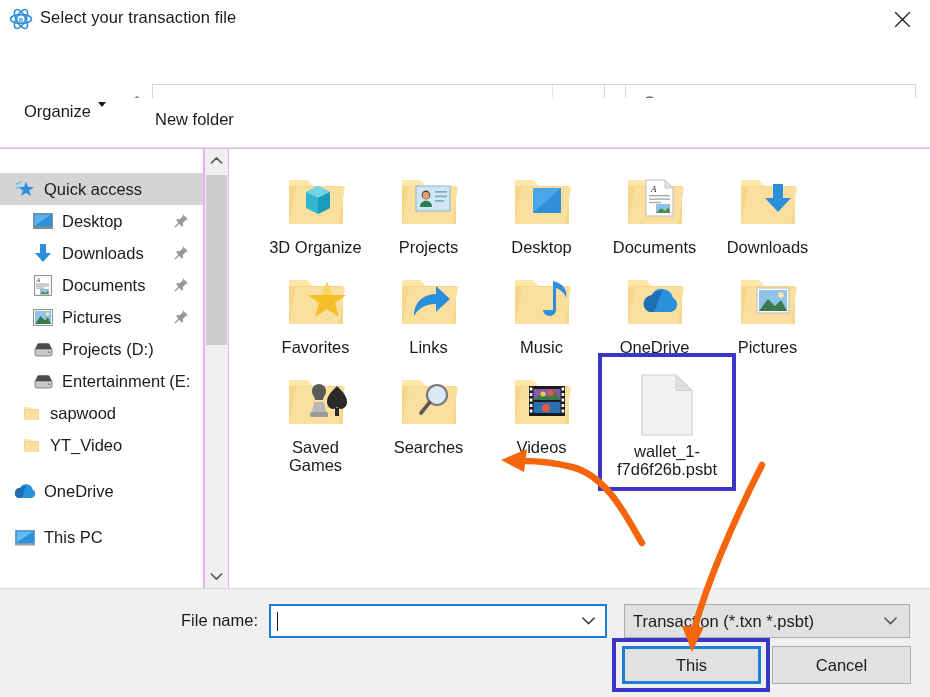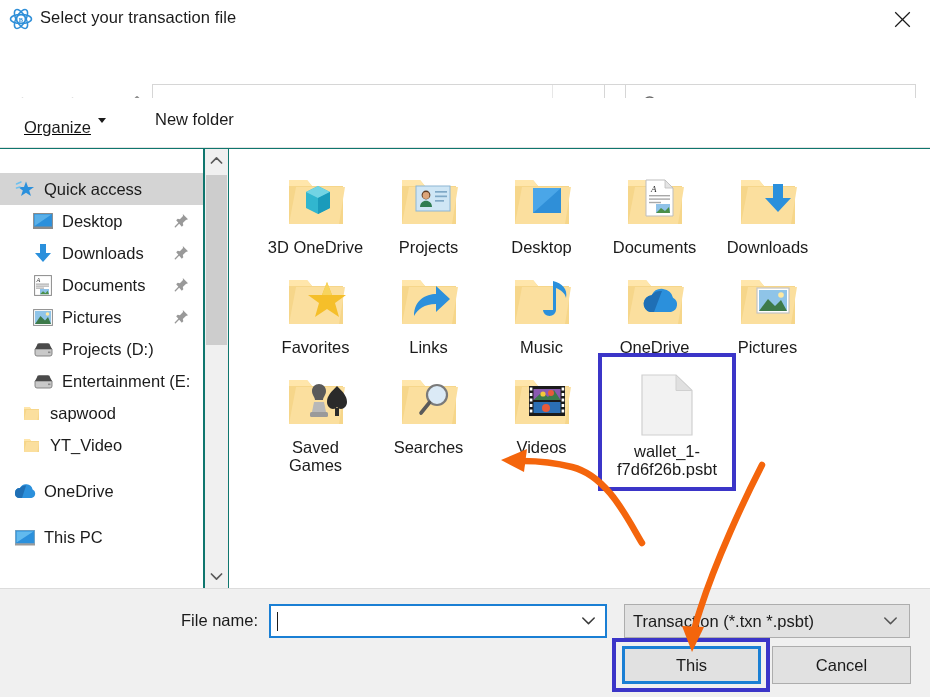--- a/index.html
+++ b/index.html
@@ -6,21 +6,21 @@
   html, body {
     margin: 0; padding: 0;
     width: 930px; height: 697px;
     overflow: hidden;
     font-family: "Liberation Sans", sans-serif;
     background: #ffffff;
   }
   #dialog {
     position: relative;
     width: 930px; height: 697px;
-    background: #0f766e;
+    background: #f0abfc;
   }
 
   
   #titlebar {
     position: absolute; left: 0; top: 0; width: 930px; height: 38px;
     background: #ffffff;
   }
   #app-icon {
     position: absolute; left: 9px; top: 7px; width: 24px; height: 24px;
   }
@@ -92,22 +92,22 @@
   #search-placeholder {
     font-size: 16.5px; color: #6f6f6f; white-space: nowrap;
   }
 
   
   #cmdbar {
     position: absolute; left: 0; top: 98px; width: 930px; height: 50px;
     background: #ffffff; border-bottom: 1px solid #e3e3e3;
   }
   #organize-btn {
-    position: absolute; left: 24px; top: 20px;
-    display: flex; align-items: flex-start; cursor: pointer; text-decoration: underline;
+    position: absolute; left: 24px; top: 4px;
+    display: flex; align-items: flex-start; cursor: pointer;
   }
   #organize-label { font-size: 16.5px; color: #1b1b1b; }
   #organize-caret {
     margin-left: 7px; width: 0; height: 0;
     border-left: 4px solid transparent; border-right: 4px solid transparent;
     border-top: 5px solid #1b1b1b;
   }
   #newfolder-btn {
     position: absolute; left: 155px; top: 12px;
     font-size: 16.5px; color: #1b1b1b; cursor: pointer;
@@ -544,21 +544,21 @@
               <path d="M4 6 h18 l5 6 h31 v38 H4 Z" fill="#f6d68a"></path>
               <path d="M4 6 h18 l5 6 H4 Z" fill="#ffe6ab"></path>
               <path d="M11 13 h49 l-6 37 H4 Z" fill="#fbdf9e"></path>
               <g transform="translate(20,10)">
                 <path d="M13 2 L25 8 L25 24 L13 30 L1 24 L1 8 Z" fill="#31b6cf"></path>
                 <path d="M13 2 L25 8 L13 14 L1 8 Z" fill="#72d4e4"></path>
                 <path d="M13 14 L25 8 L25 24 L13 30 Z" fill="#1a9bbb"></path>
               </g>
             </svg>
           </div>
-          <div class="file-label">3D OneDrive</div>
+          <div class="file-label">3D Organize</div>
         </div>
         <div class="file-item">
           <div class="file-thumb">
             <svg width="62" height="54" viewBox="0 0 62 54">
               <path d="M4 6 h18 l5 6 h31 v38 H4 Z" fill="#f6d68a"></path>
               <path d="M4 6 h18 l5 6 H4 Z" fill="#ffe6ab"></path>
               <path d="M11 13 h49 l-6 37 H4 Z" fill="#fbdf9e"></path>
               <g transform="translate(18,10)">
                 <rect x="0" y="2" width="34" height="25" fill="#cfe6f5" stroke="#8db6d4" stroke-width="1"></rect>
                 <circle cx="10" cy="11" r="4.4" fill="#5a3a22"></circle>

